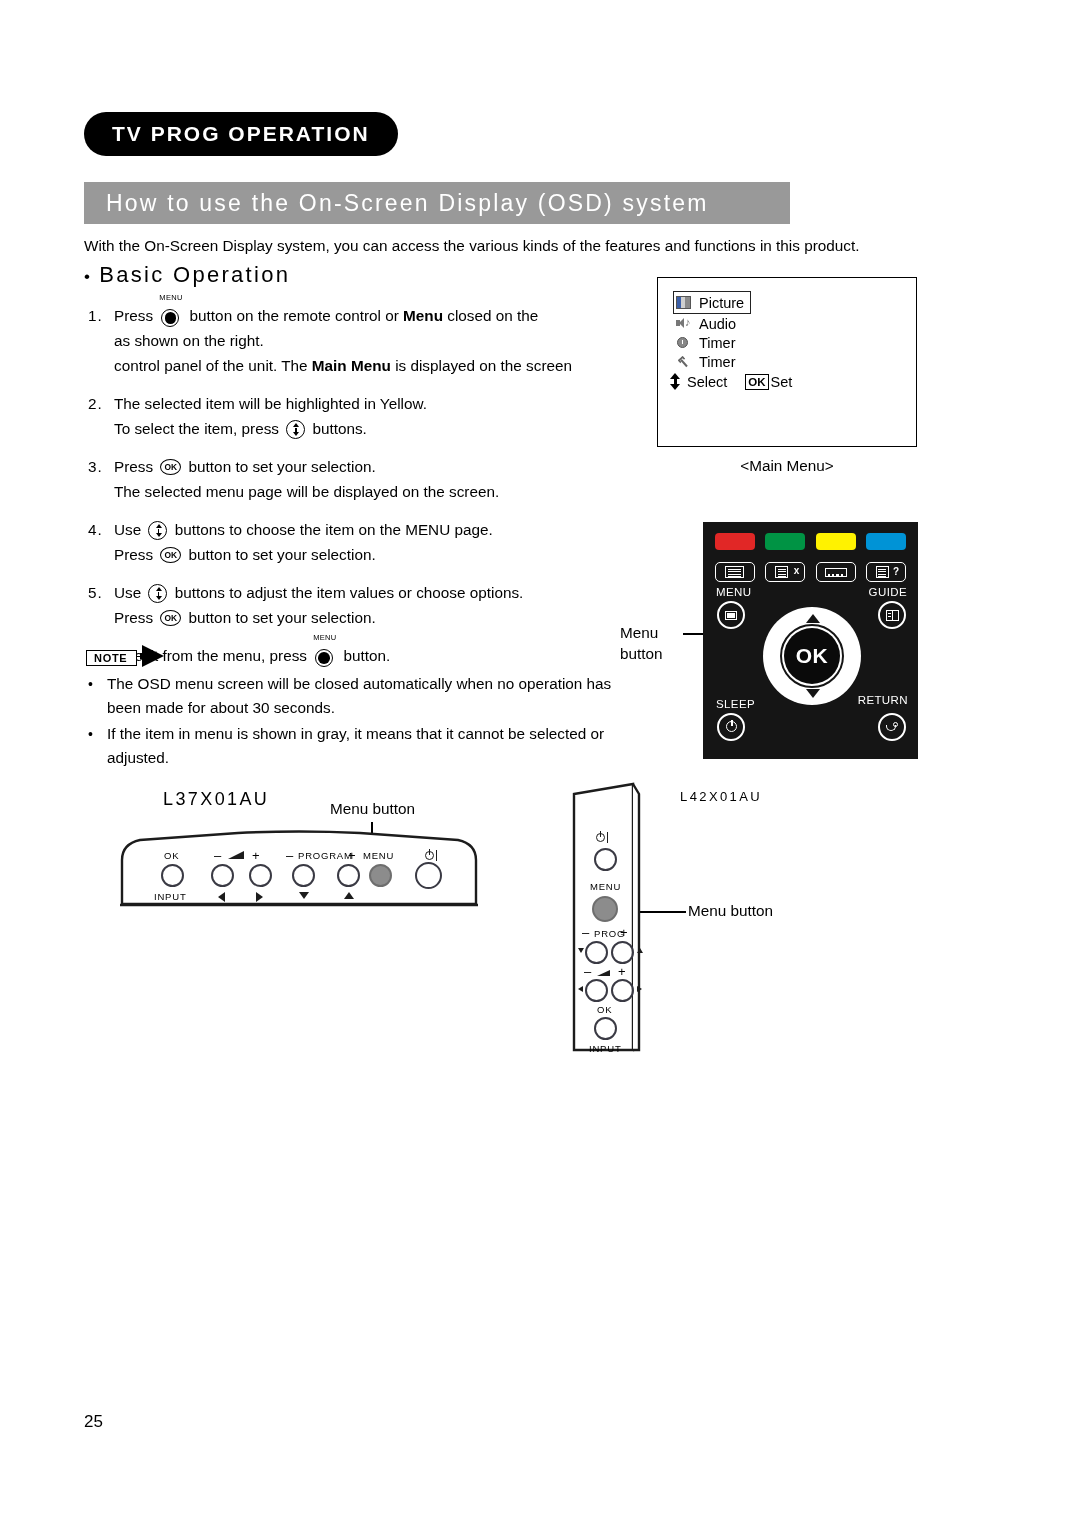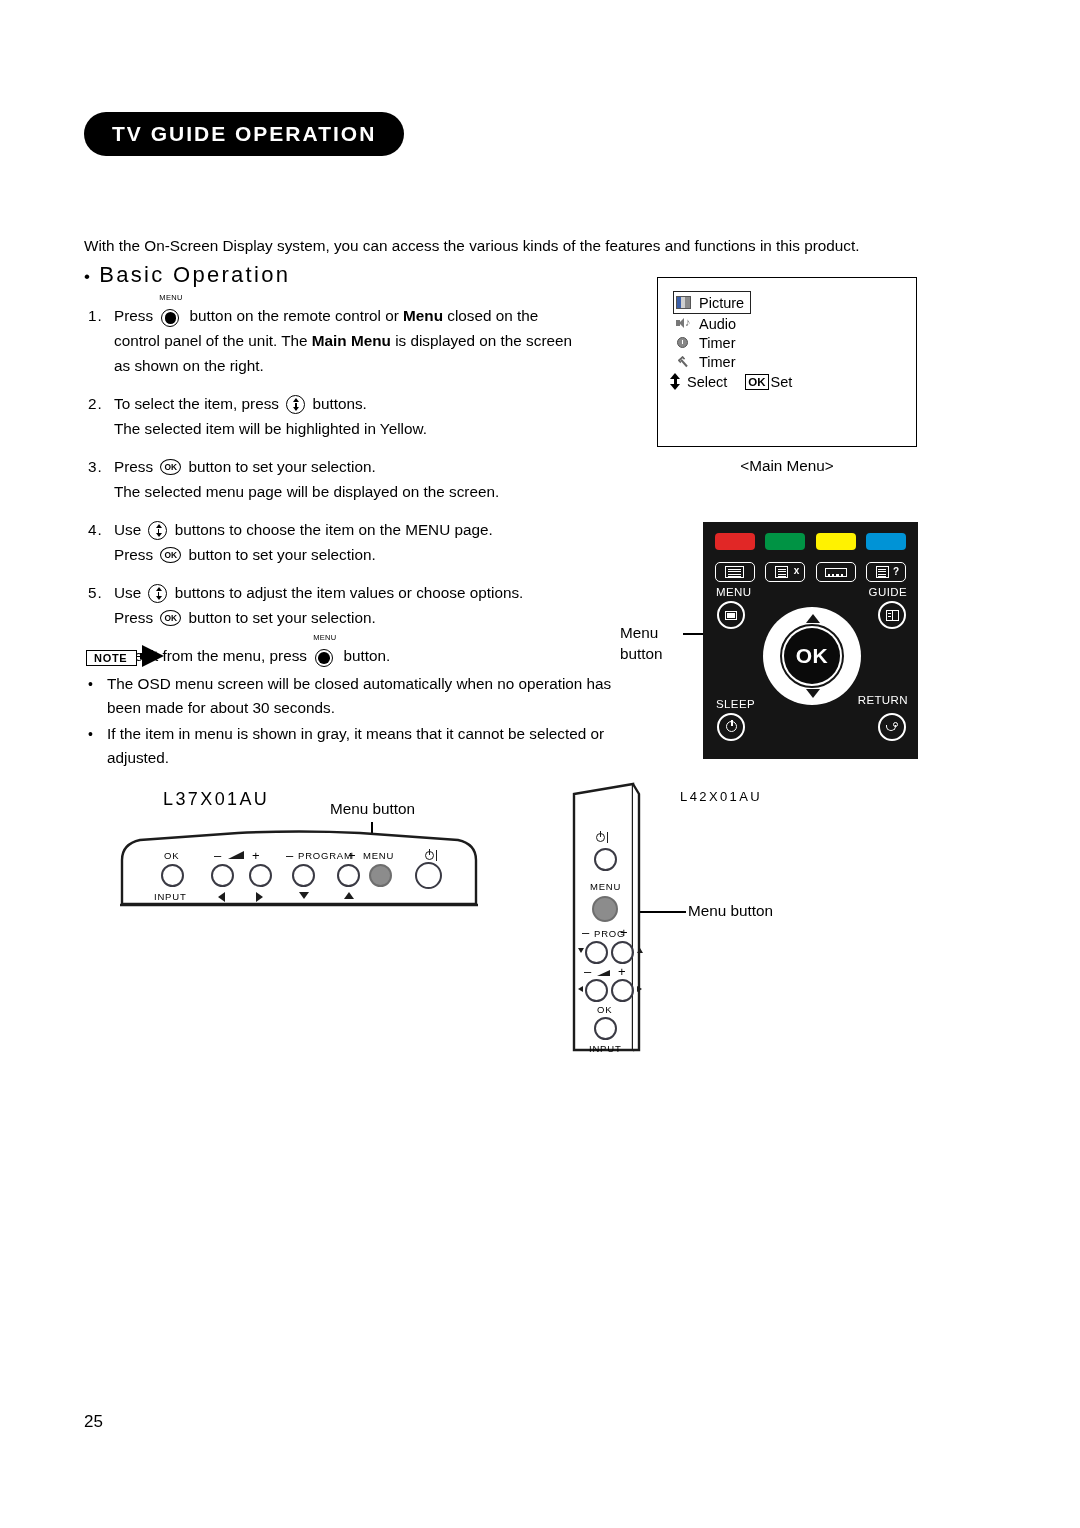--- a/index.html
+++ b/index.html
@@ -225,23 +225,26 @@
   .tri.sm-rt{border-top:3.4px solid transparent;border-bottom:3.4px solid transparent;border-left:5px solid #1c1c1c;}
 
   .pageno{position:absolute;left:84px;top:1412px;font-size:17px;}
 </style>
 </head>
 <body>
 
 <div class="page">
 
   <div class="chapter-pill">
-    <span>TV GUIDE OPERATION</span>
-  </div>
-
+    <span>TV PROG OPERATION</span>
+  </div>
+
+  <div class="section-bar">
+    <span>How to use the On-Screen Display (OSD) system</span>
+  </div>
 
   <div class="intro">With the On-Screen Display system, you can access the various kinds of the features and functions in this product.</div>
 
   <div class="subhead">
     <span class="dot">•</span>
     <span>Basic Operation</span>
   </div>
 
   <div class="steps">
 
@@ -250,40 +253,40 @@
       <span class="body">
         <span class="ln">
           <span>Press</span>
           <span class="ic ic-menu">
             <span class="cap">MENU</span><span class="rng"></span><span class="core"></span>
           </span>
           <span>button on the remote control or</span>
           <b>Menu</b>
           <span>closed on the</span>
         </span>
+        <span class="ln">as shown on the right.</span>
         <span class="ln">
           <span>control panel of the unit. The</span>
           <b>Main Menu</b>
           <span>is displayed on the screen</span>
         </span>
-        <span class="ln">as shown on the right.</span>
       </span>
     </div>
 
     <div class="step">
       <span class="num">2.</span>
       <span class="body">
+        <span class="ln">The selected item will be highlighted in Yellow.</span>
         <span class="ln">
           <span>To select the item, press</span>
           <span class="ic ic-ud">
             <span class="rng"></span><span class="au"></span><span class="bar"></span><span class="ad"></span>
           </span>
           <span>buttons.</span>
         </span>
-        <span class="ln">The selected item will be highlighted in Yellow.</span>
       </span>
     </div>
 
     <div class="step">
       <span class="num">3.</span>
       <span class="body">
         <span class="ln">
           <span>Press</span>
           <span class="ic ic-ok">
             <span class="rng"></span><span class="t">OK</span>

